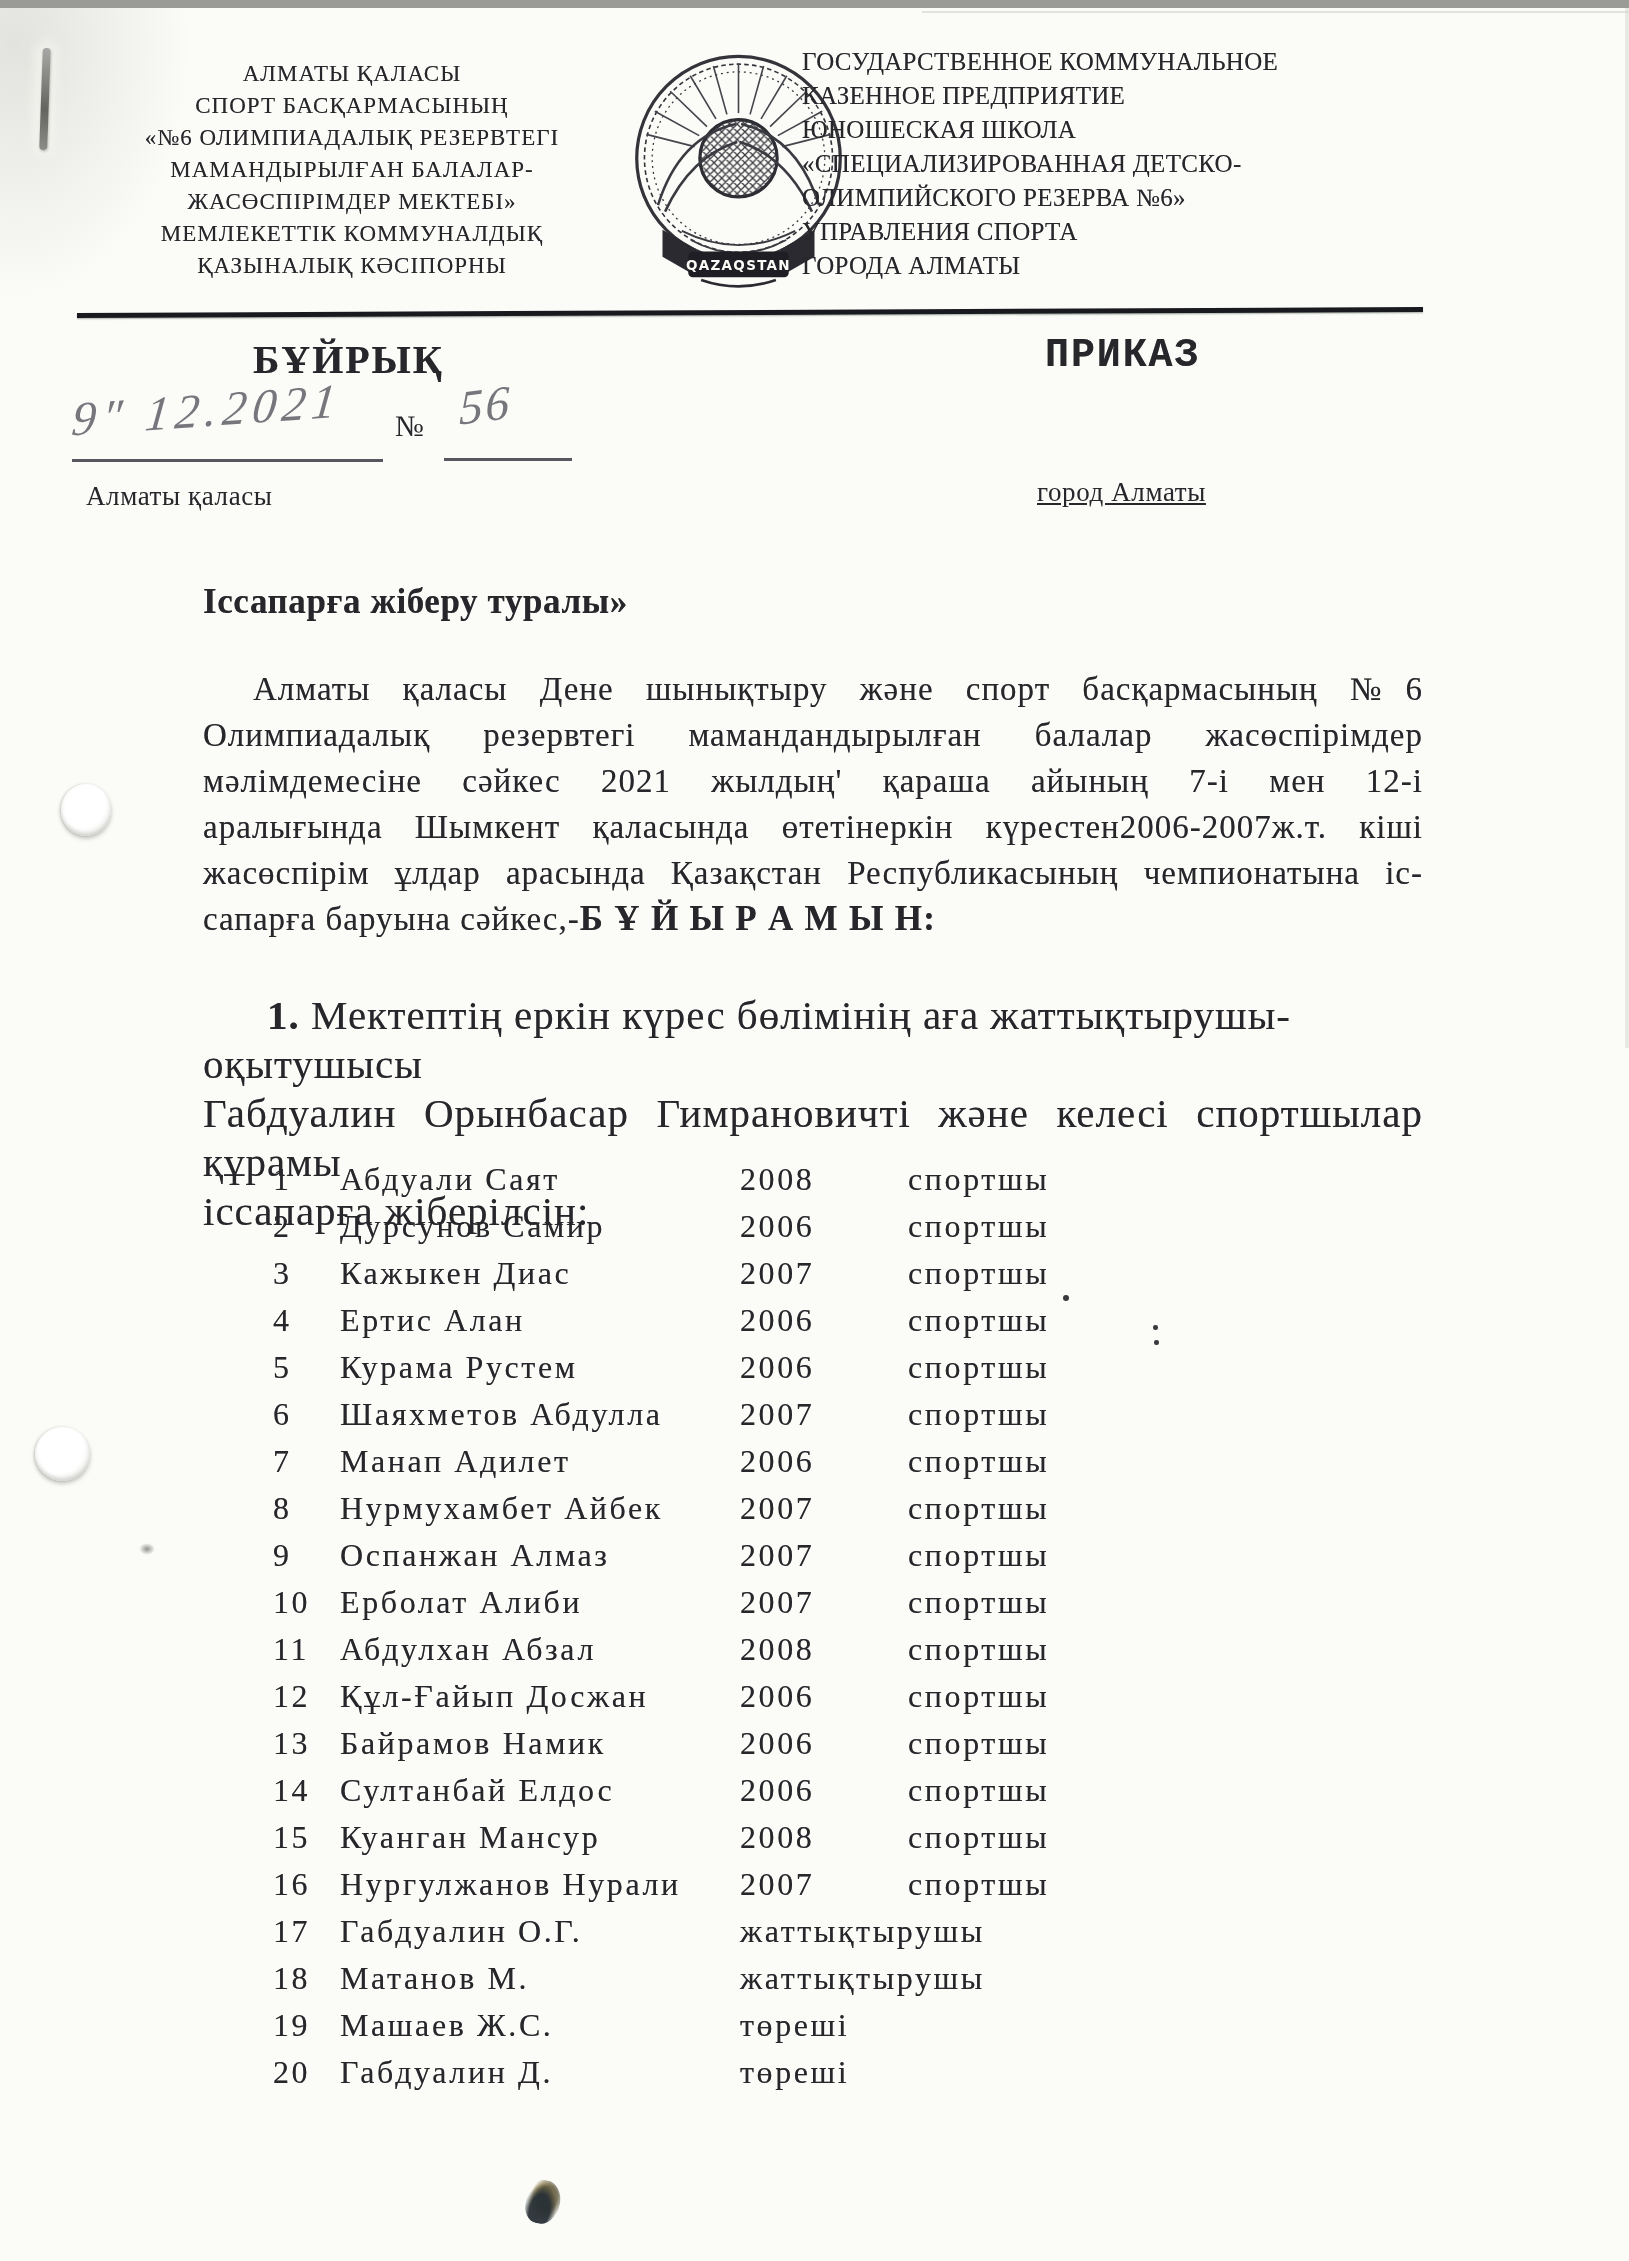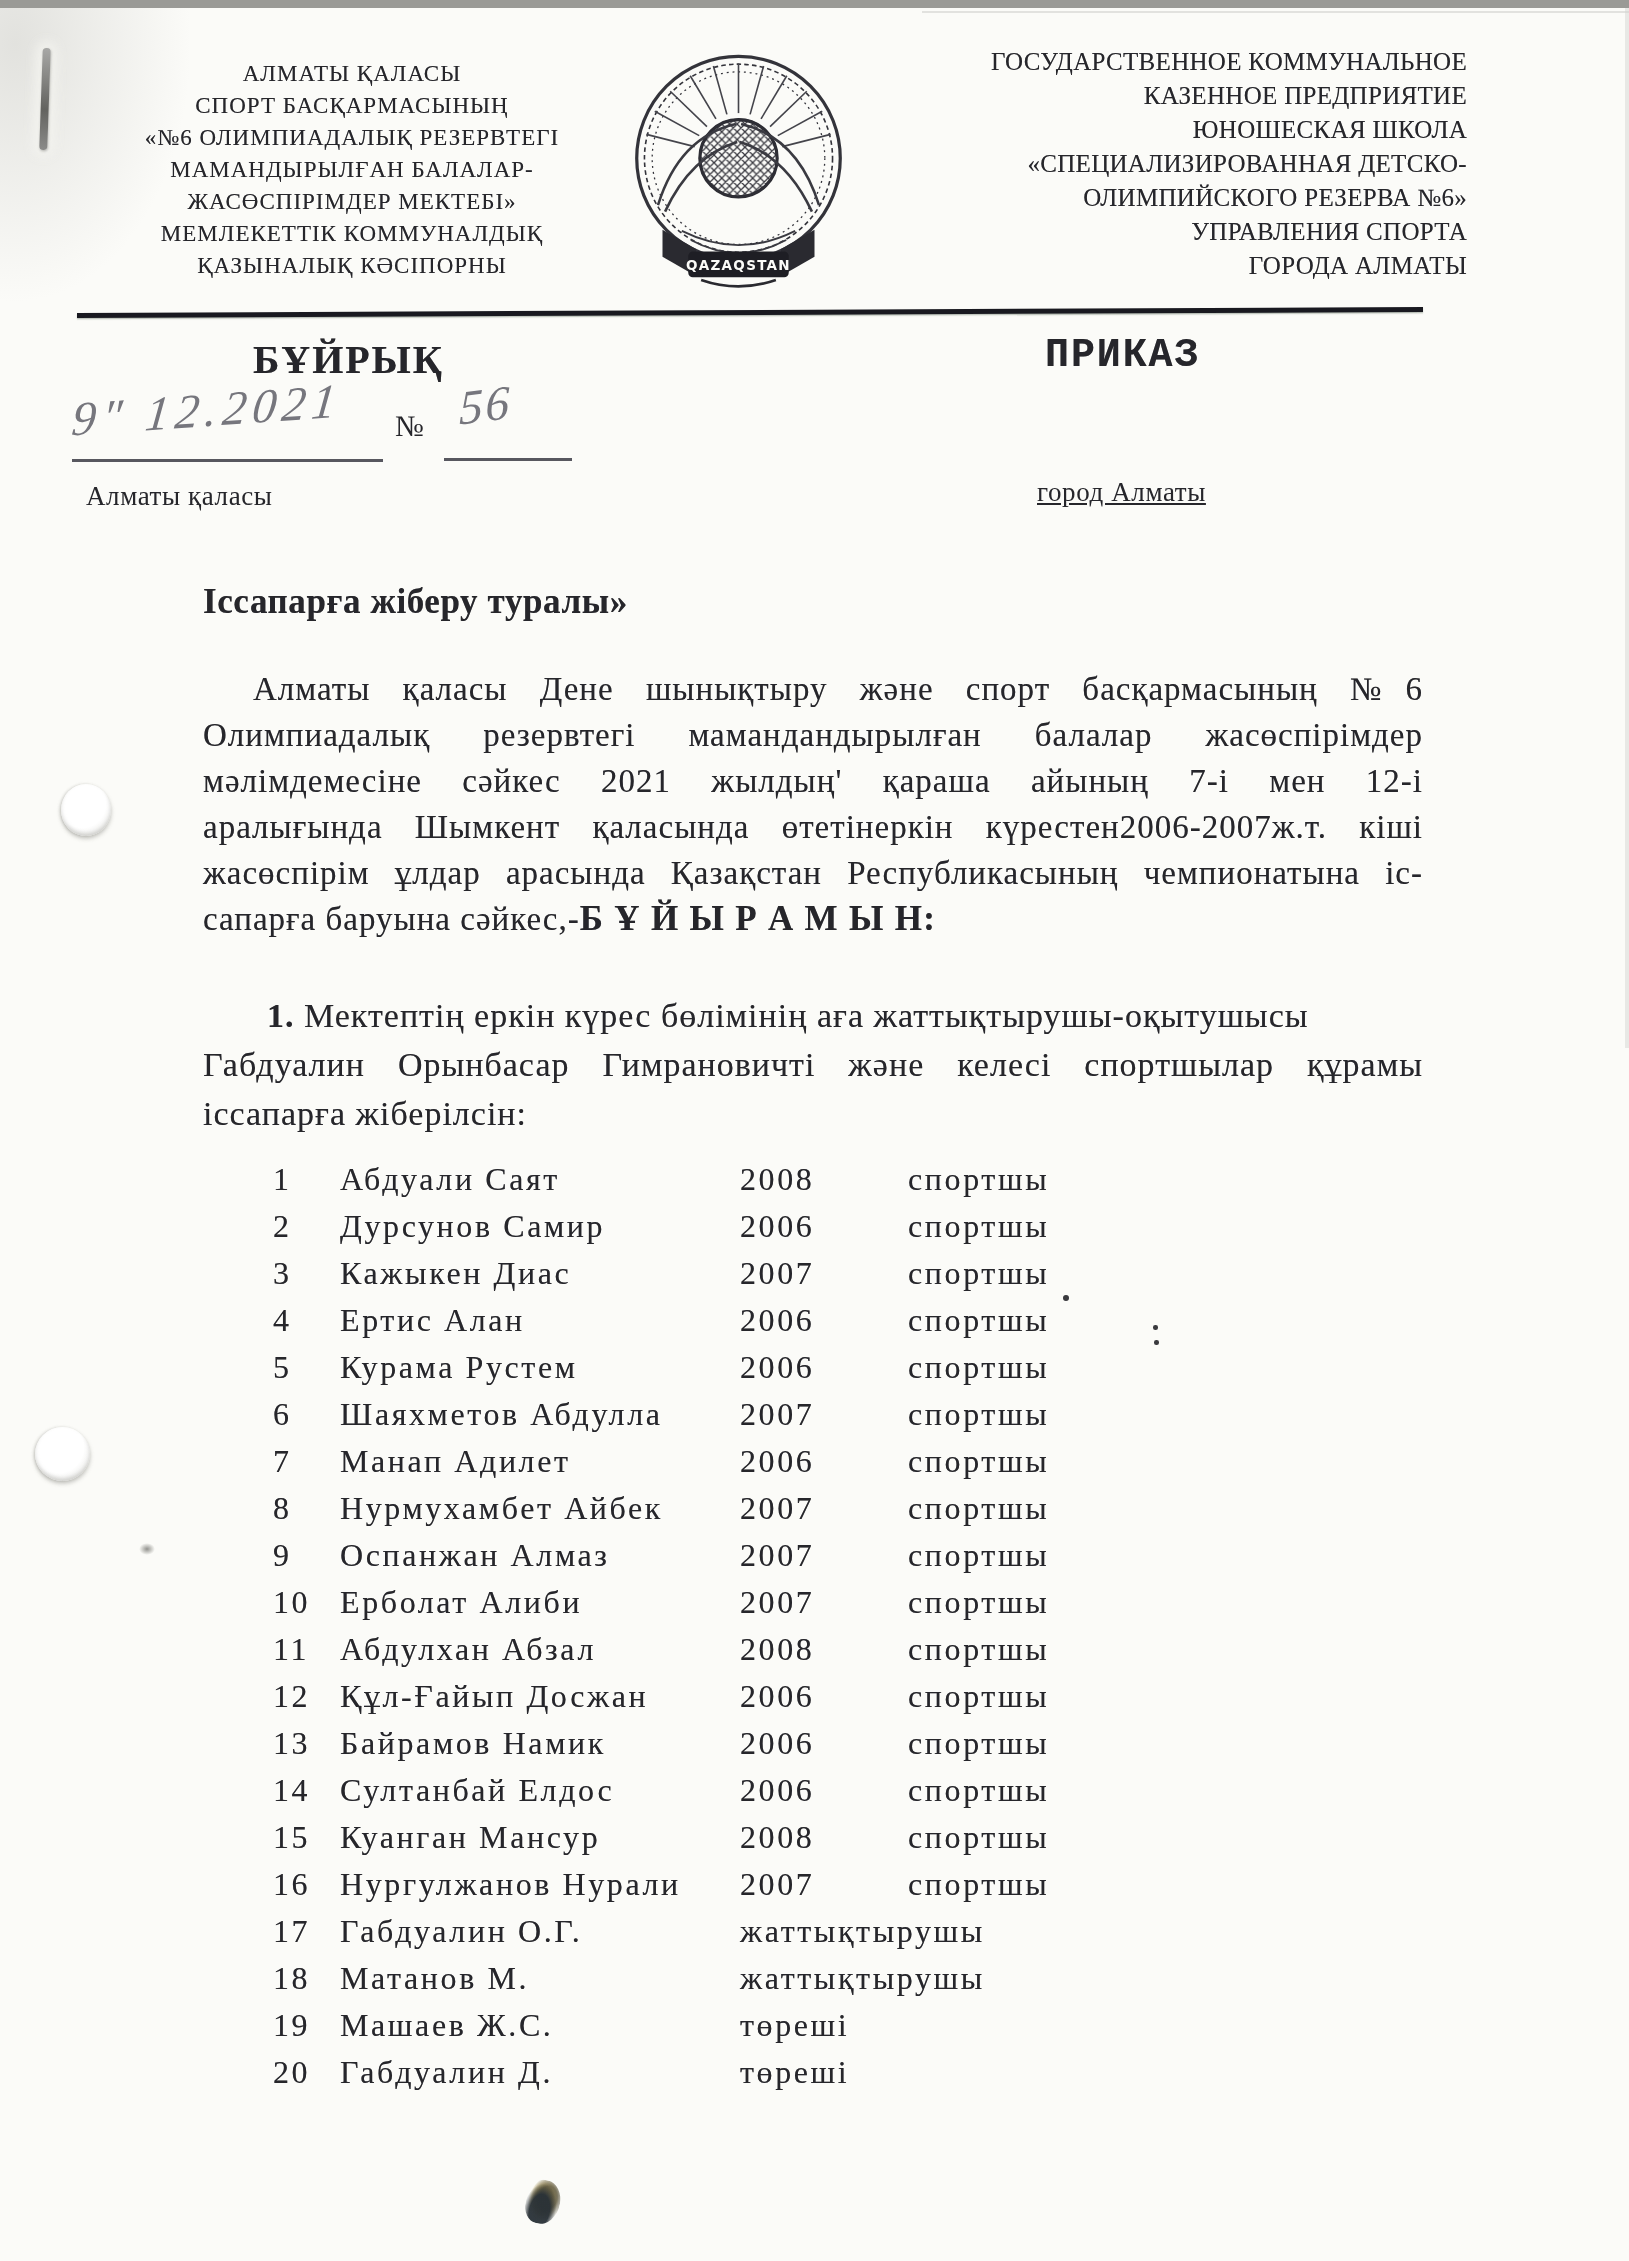--- a/index.html
+++ b/index.html
@@ -35,21 +35,21 @@
       radial-gradient(ellipse at 62% 38%, rgba(90,84,60,.8) 0 30%, transparent 58%),
       radial-gradient(ellipse at 50% 45%, rgba(196,162,60,.75) 0 36%, transparent 62%);
     border-radius:48% 52% 55% 45%; }
   .edge-right { position:absolute; right:0; top:0; width:5.2px; height:46%; background:#d9d9d5; opacity:.55; }
   .edge-bottom { position:absolute; left:0; bottom:1.9px; width:100%; height:2.6px; background:#cfcfcb; opacity:.7; }
   .edge-top { position:absolute; left:922px; top:3.2px; width:708px; height:1.9px; background:#d2d2ce; opacity:.6; }
 
   
   .hdr-left { left:90px; top:50px; width:524px; text-align:center;
     font-size:23px; line-height:32px; letter-spacing:1px; white-space:normal; }
-  .hdr-right { left:858px; top:37px; width:609px; text-align:right;
+  .hdr-right { left:802px; top:37px; width:609px; text-align:left;
     font-size:25px; line-height:34px; letter-spacing:0.3px; white-space:normal; }
   .hdr-line { white-space:nowrap; }
   .emblem { position:absolute; left:629px; top:31px; width:219px; height:259px; }
 
   .rule { position:absolute; left:77px; top:302px; width:1346px; height:4.5px;
     background:#191920; transform:rotate(-0.25deg); box-shadow:0 1.3px 1.3px rgba(60,80,60,.35); }
 
   .label-kk { left:253px; top:328px; font-size:40px; font-weight:bold; letter-spacing:1.9px; }
   .label-ru { left:1045px; top:325px; font-size:40px; font-weight:bold; letter-spacing:1.9px;font-family:Liberation Mono, monospace; }
 
@@ -69,21 +69,21 @@
 
   .title { left:203px; top:574px; font-size:35px; font-weight:bold; letter-spacing:0.6px; }
 
   .body-par { position:absolute; left:203px; top:658px; width:1220px;
     font-size:33px; line-height:46px; letter-spacing:1px; }
   .jline { text-align:justify; text-align-last:justify; }
   .iline { text-indent:50px; }
   .decree { font-weight:bold; font-size:35px; letter-spacing:1.3px; }
 
   .item-par { position:absolute; left:203px; top:983px; width:1220px;
-    font-size:34px; line-height:49px; letter-spacing:1px; }
+    font-size:41px; line-height:49px; letter-spacing:1px; }
   .item-l1 { text-indent:64px; }
   .marker { font-weight:bold; }
 
   .list { position:absolute; left:273px; top:1153px; font-size:32px; letter-spacing:2.6px; }
   .row { display:flex; height:47px; align-items:baseline; }
   .c-num  { display:inline-block; width:67px; }
   .c-name { display:inline-block; width:400px; }
   .c-mid  { display:inline-block; width:168px; }
   .c-role { display:inline-block; }
 </style>

